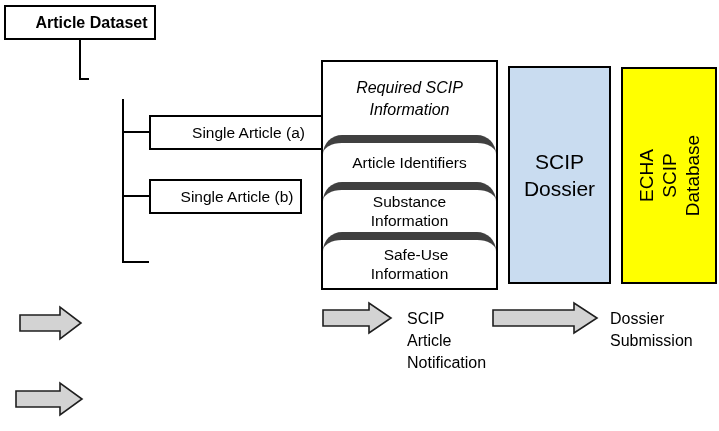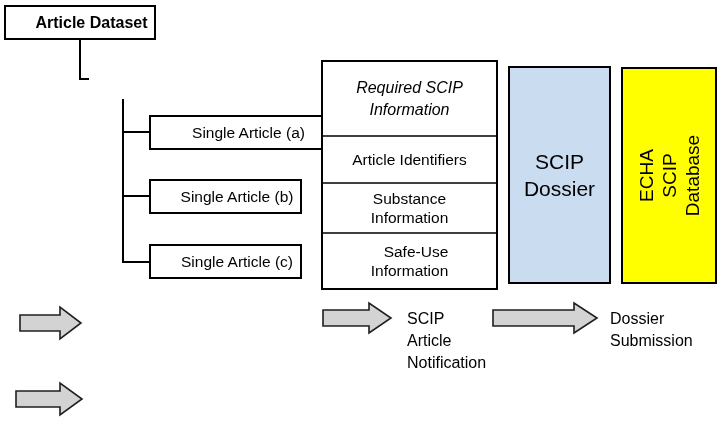--- a/index.html
+++ b/index.html
@@ -43,21 +43,21 @@
   .info-cell {
     display: flex;
     align-items: center;
     justify-content: center;
     text-align: center;
     font-size: 15.5px;
     line-height: 19px;
     white-space: pre-line;
     box-sizing: border-box;
   }
-  .info-cell + .info-cell { border-top: 2px solid #404040; }
+  .info-cell + .info-cell { border-top: 8px solid #404040; border-radius: 19px; }
   .info-header { font-style: italic; font-size: 16px; line-height: 22px; }
   .tall-box {
     position: absolute;
     border: 2px solid #000000;
     box-sizing: border-box;
     display: flex;
     align-items: center;
     justify-content: center;
     text-align: center;
   }
@@ -100,23 +100,20 @@
   <div class="connector" style="left:122px; top:131px; width:27px; height:2px;"></div>
   <div class="connector" style="left:122px; top:195px; width:27px; height:2px;"></div>
   <div class="connector" style="left:122px; top:261px; width:27px; height:2px;"></div>
 
   <div class="box plain-label" style="left:149px; top:115px; width:176px; height:35px;">
     <span>Single Article (a)</span>
   </div>
   <div class="box plain-label" style="left:149px; top:179px; width:153px; height:35px;">
     <span>Single Article (b)</span>
   </div>
-  <div class="box plain-label" style="left:149px; top:244px; width:153px; height:35px;">
-    <span>Single Article (c)</span>
-  </div>
 
   <div class="info-table">
     <div class="info-cell info-header" style="flex: 0 0 73px;">Required SCIP
 Information</div>
     <div class="info-cell" style="flex: 0 0 47px;">Article Identifiers</div>
     <div class="info-cell" style="flex: 0 0 50px;">Substance
 Information</div>
     <div class="info-cell" style="flex: 1 1 auto; text-align: right;">Safe-Use
 Information</div>
   </div>

